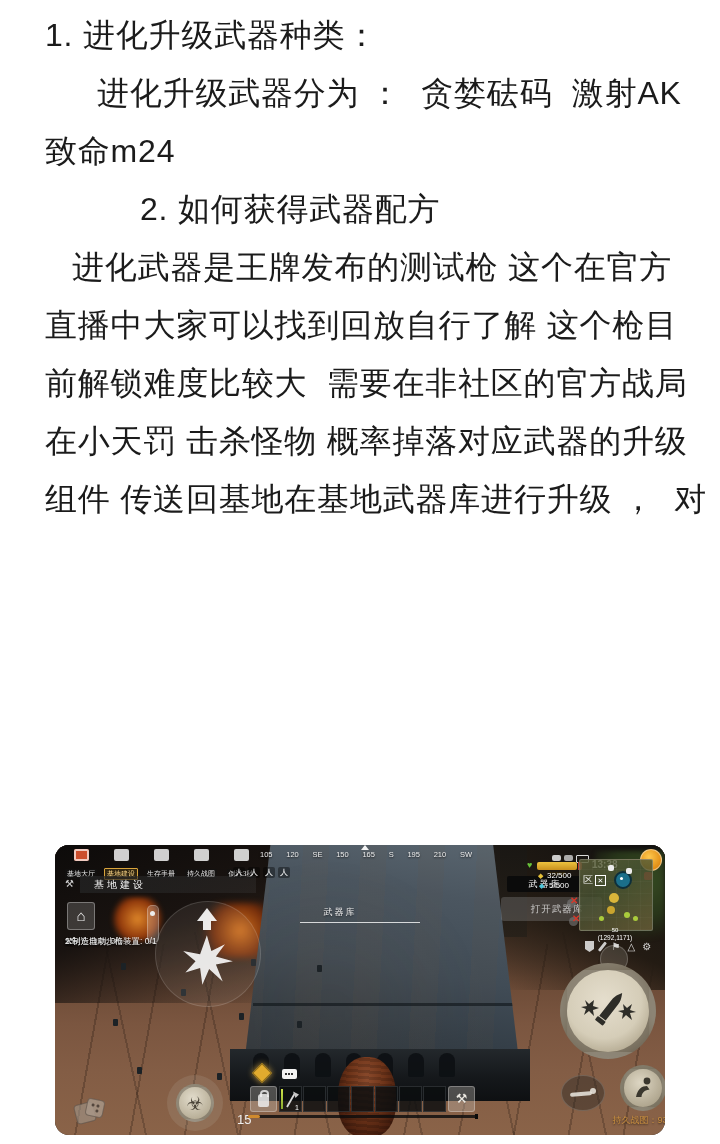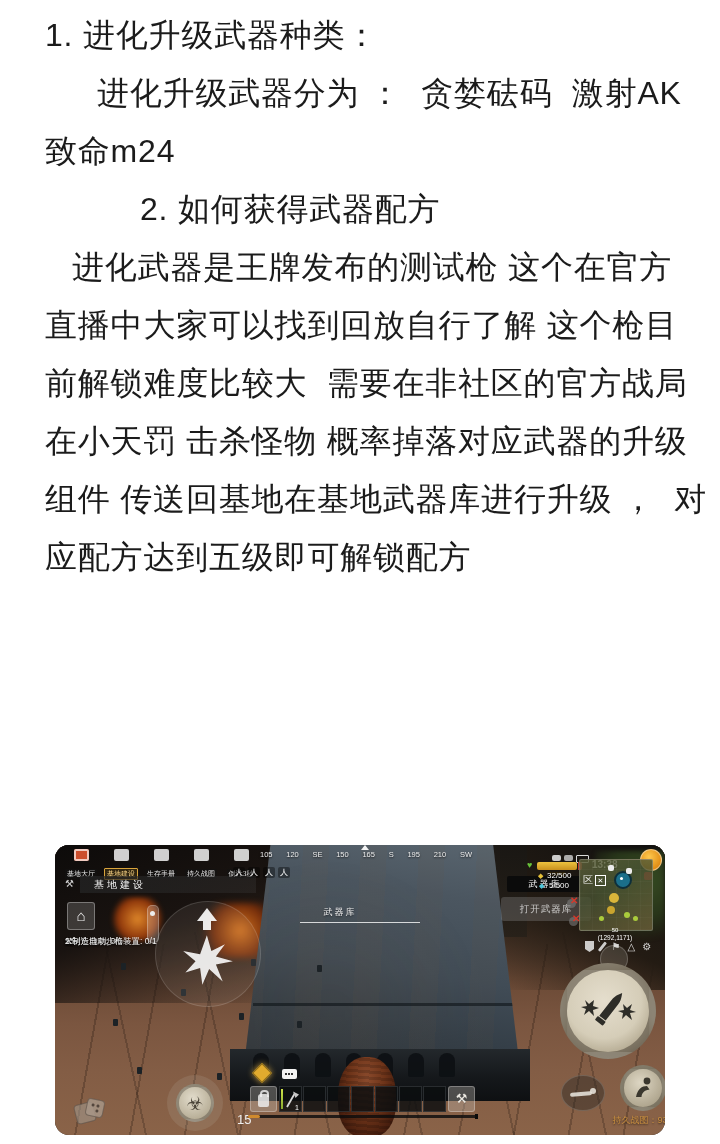--- a/index.html
+++ b/index.html
@@ -104,21 +104,21 @@
      border-right:4px solid transparent;border-bottom:5px solid #f5f5f5;}
 
   
   .wall-label{left:245px;top:61px;width:80px;text-align:center;font-size:9px;
      color:#ededed;letter-spacing:2px;text-shadow:0 1px 2px rgba(0,0,0,.6);}
   .wall-line{left:245px;top:77px;width:120px;height:1px;background:rgba(255,255,255,.78);}
   .int-title{left:452px;top:31px;width:76px;height:16px;line-height:16px;text-align:center;
      background:#0b0b0b;border-radius:2px;color:#f5f5f5;font-size:9px;letter-spacing:2px;}
   .int-btn{left:446px;top:52px;width:90px;height:24px;line-height:24px;text-align:center;
      background:rgba(135,135,135,.35);border-radius:3px;color:rgba(238,238,238,.78);
-     font-size:9.5px;letter-spacing:1px;}
+     font-size:9.5px;letter-spacing:1px;padding-left:11px;}
 
   
   .sys1{left:497px;top:10px;width:9px;height:6px;border-radius:2px;background:rgba(235,235,235,.85);}
   .sys2{left:509px;top:10px;width:9px;height:6px;border-radius:2px;background:rgba(235,235,235,.7);}
   .sys3{left:521px;top:10px;width:11px;height:6px;border:1px solid rgba(240,240,240,.9);border-radius:1px;}
   .time{left:537px;top:14px;font-size:10px;font-weight:bold;color:#ffffff;text-shadow:0 1px 2px #000;}
   .avatar{left:585px;top:4px;width:20px;height:20px;border-radius:50%;
      background:radial-gradient(circle at 40% 35%,#ffc94e,#e08a12 75%);border:1px solid rgba(255,255,255,.45);}
   .avatar-badge{left:589px;top:27px;width:8px;height:8px;border-radius:2px;background:#c0392b;}
   .heart{left:472px;top:15px;font-size:9px;color:#67c23a;}
@@ -234,21 +234,20 @@
   <div class="post">
     <div class="line">1. 进化升级武器种类：</div>
     <div class="line ind-b">进化升级武器分为 ：  贪婪砝码  激射AK</div>
     <div class="line">致命m24</div>
     <div class="line ind-c">2. 如何获得武器配方</div>
     <div class="line ind-d">进化武器是王牌发布的测试枪 这个在官方</div>
     <div class="line">直播中大家可以找到回放自行了解 这个枪目</div>
     <div class="line">前解锁难度比较大  需要在非社区的官方战局</div>
     <div class="line">在小天罚 击杀怪物 概率掉落对应武器的升级</div>
     <div class="line">组件 传送回基地在基地武器库进行升级 ，  对</div>
-    <div class="line">应配方达到五级即可解锁配方</div>
   </div>
 
   <div class="shot">
 
     <div class="bg-floor"></div>
     <div class="planks1"></div>
     <div class="planks2"></div>
     <div class="zone-tl"></div>
     <div class="glow1"></div>
     <div class="glow2"></div>

